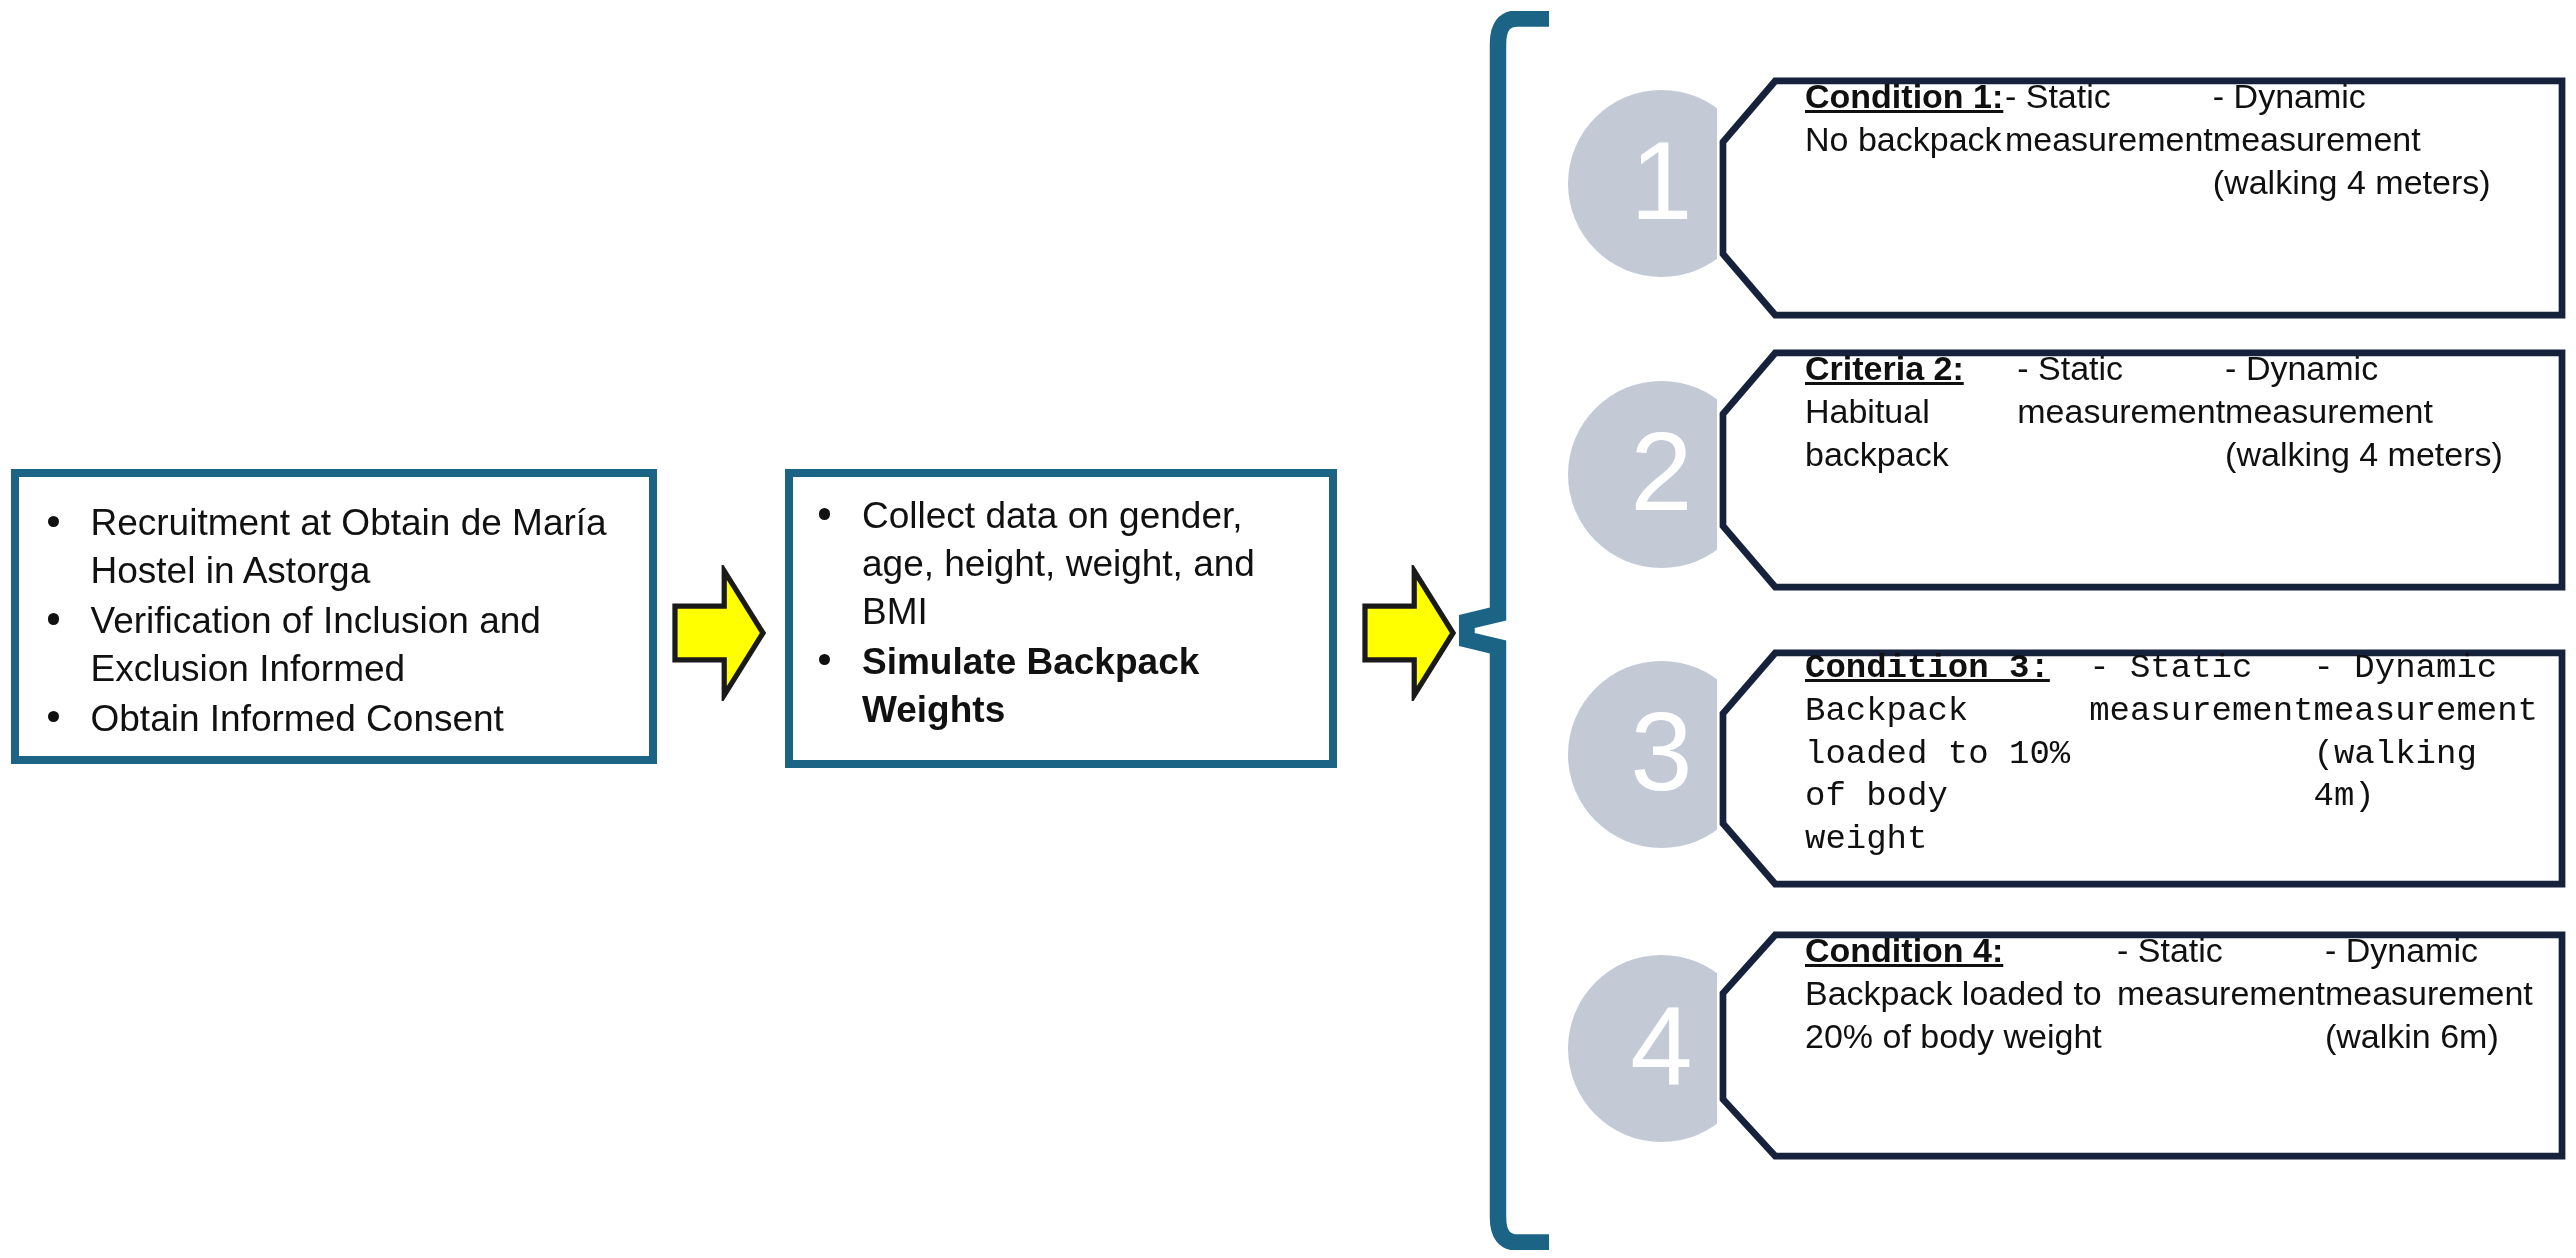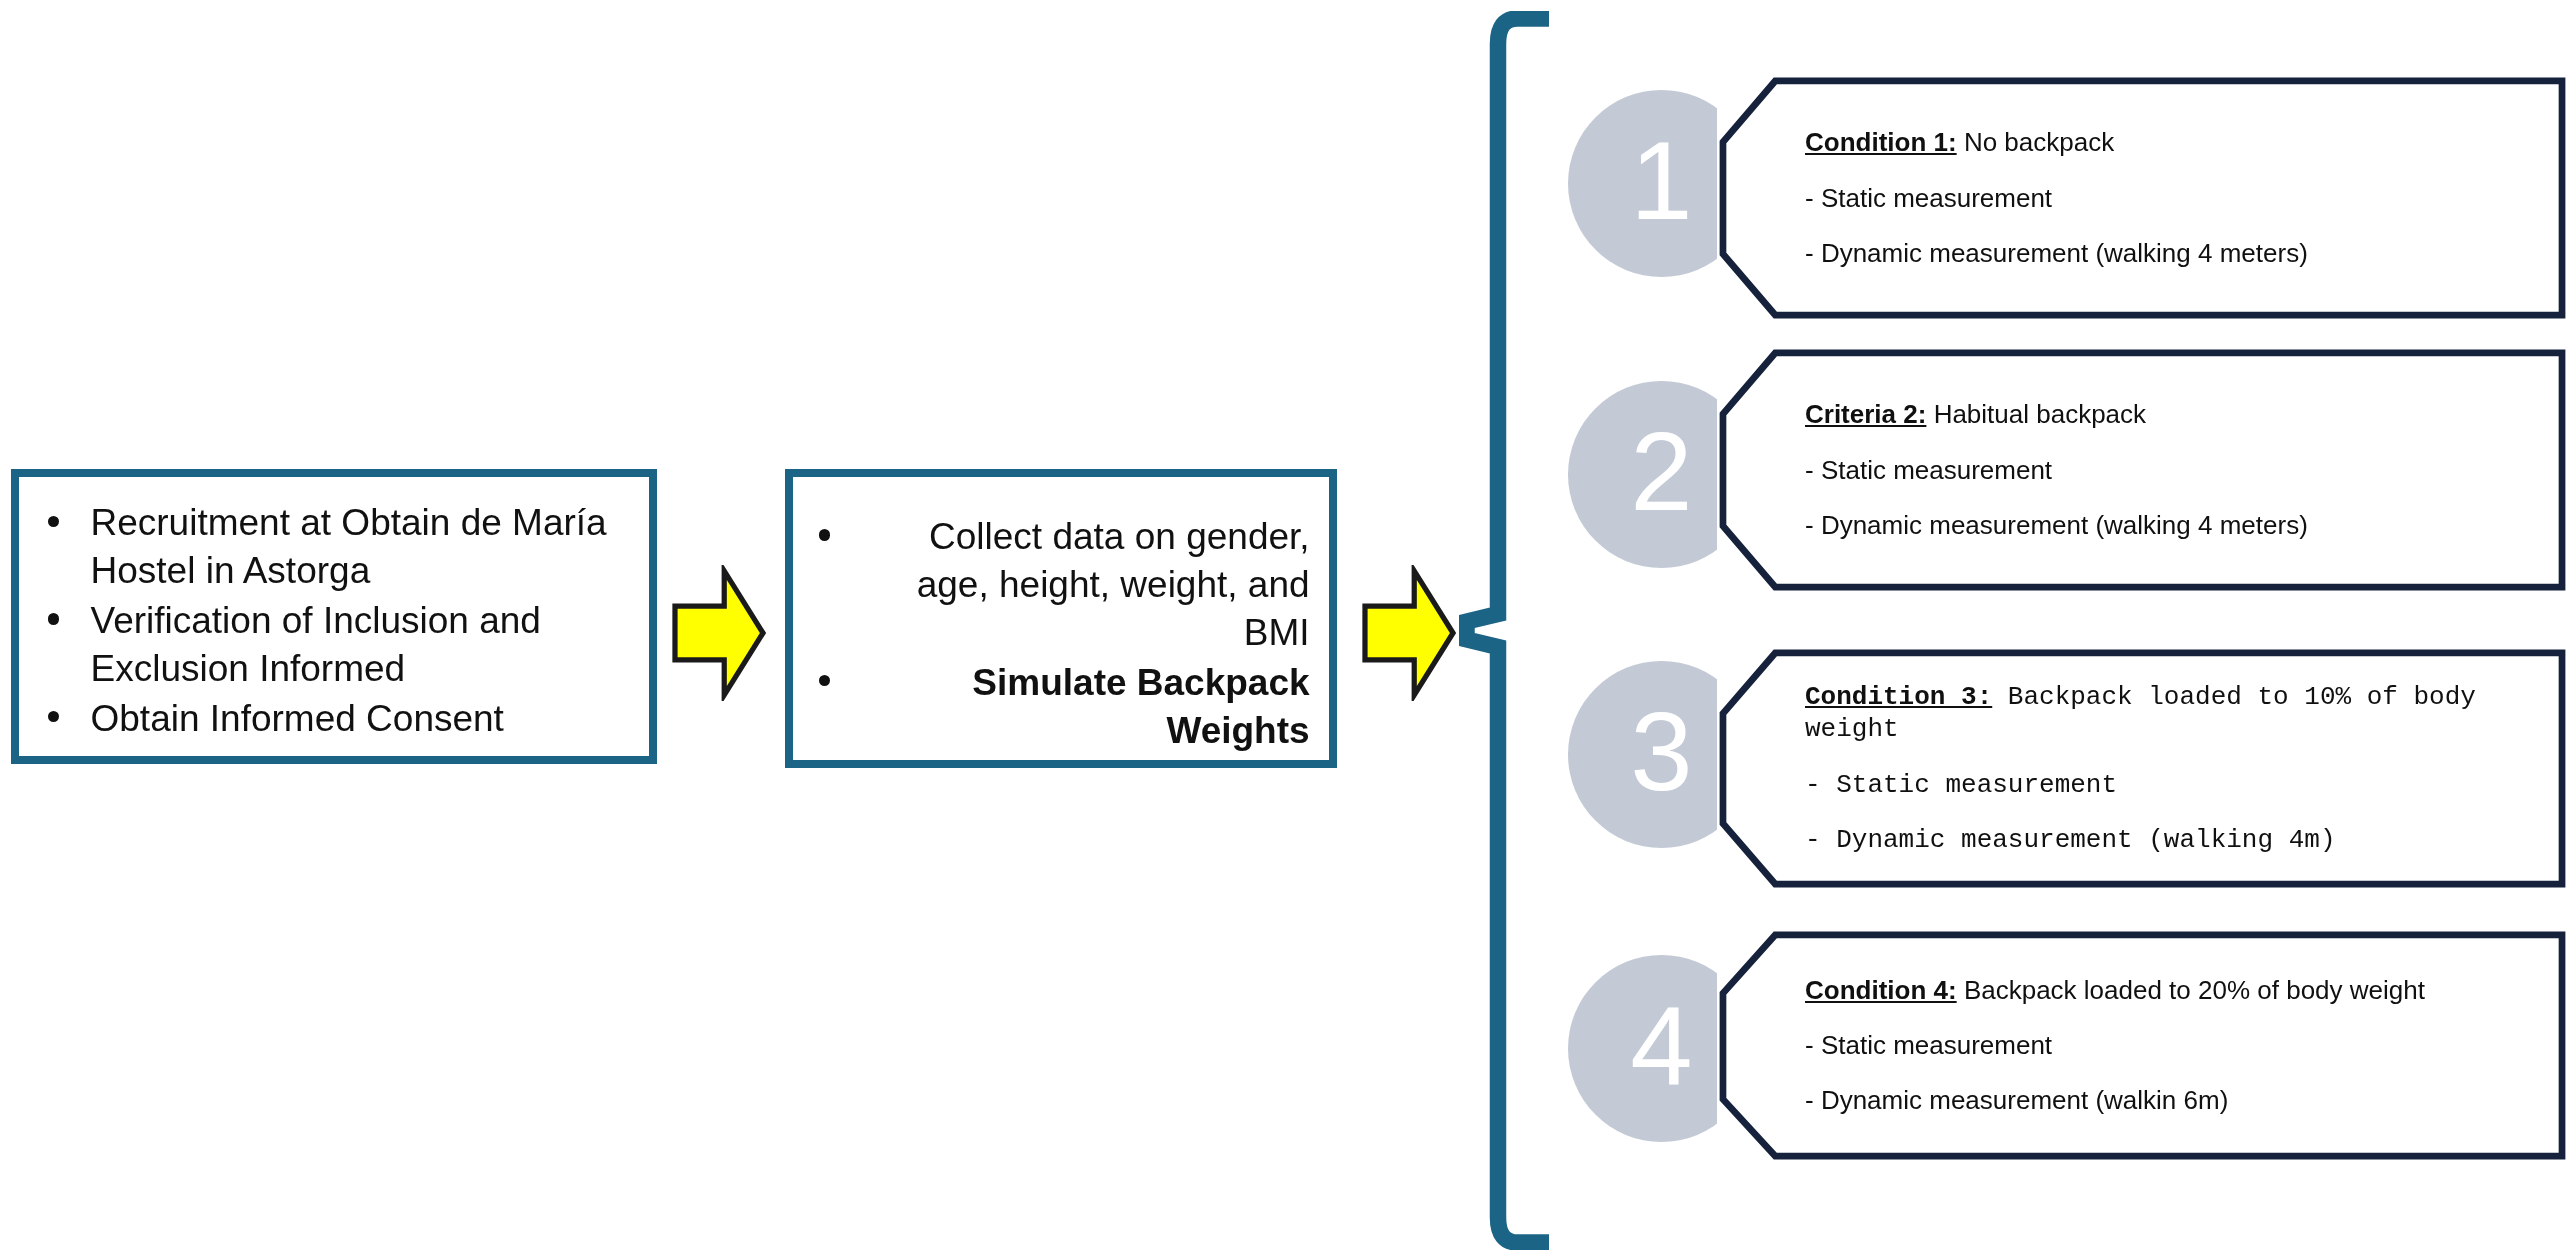--- a/index.html
+++ b/index.html
@@ -46,21 +46,21 @@
     height: 11.2px;
     border-radius: 50%;
     background: #111111;
   }
   .proc-list li.bold {
     font-weight: bold;
   }
 
   #box-recruitment { left: 10.5px;   top: 469px; width: 646px;  height: 295px; }
   #box-datacollect { left: 785px; top: 469px; width: 552px;  height: 299px; }
-  #box-datacollect .proc-list { padding-left: 69px; padding-top: 36px; text-align: right; }
+  #box-datacollect .proc-list { padding-left: 69px; padding-top: 15px; }
 
   
   .yellow-arrow {
     position: absolute;
     width: 94px;
     height: 136px;
   }
   .yellow-arrow svg { display: block; width: 100%; height: 100%; }
   #arrow-1 { left: 672px;  top: 565px; }
   #arrow-2 { left: 1362px; top: 565px; }
@@ -105,23 +105,23 @@
     height: 100%;
   }
   .cond-box .frame svg { display: block; width: 100%; height: 100%; }
   .cond-text {
     position: absolute;
     left: 88px;
     right: 30px;
     top: 0;
     bottom: 0;
     display: flex;
-    flex-direction: column;
+    flex-direction: row;
     justify-content: center;
-    font-size: 26px;
+    font-size: 34px;
     line-height: 1.26;
     color: #101010;
   }
   .cond-title {
     margin-bottom: 22.4px;
   }
   .cond-title .lbl {
     font-weight: bold;
     text-decoration: underline;
   }

